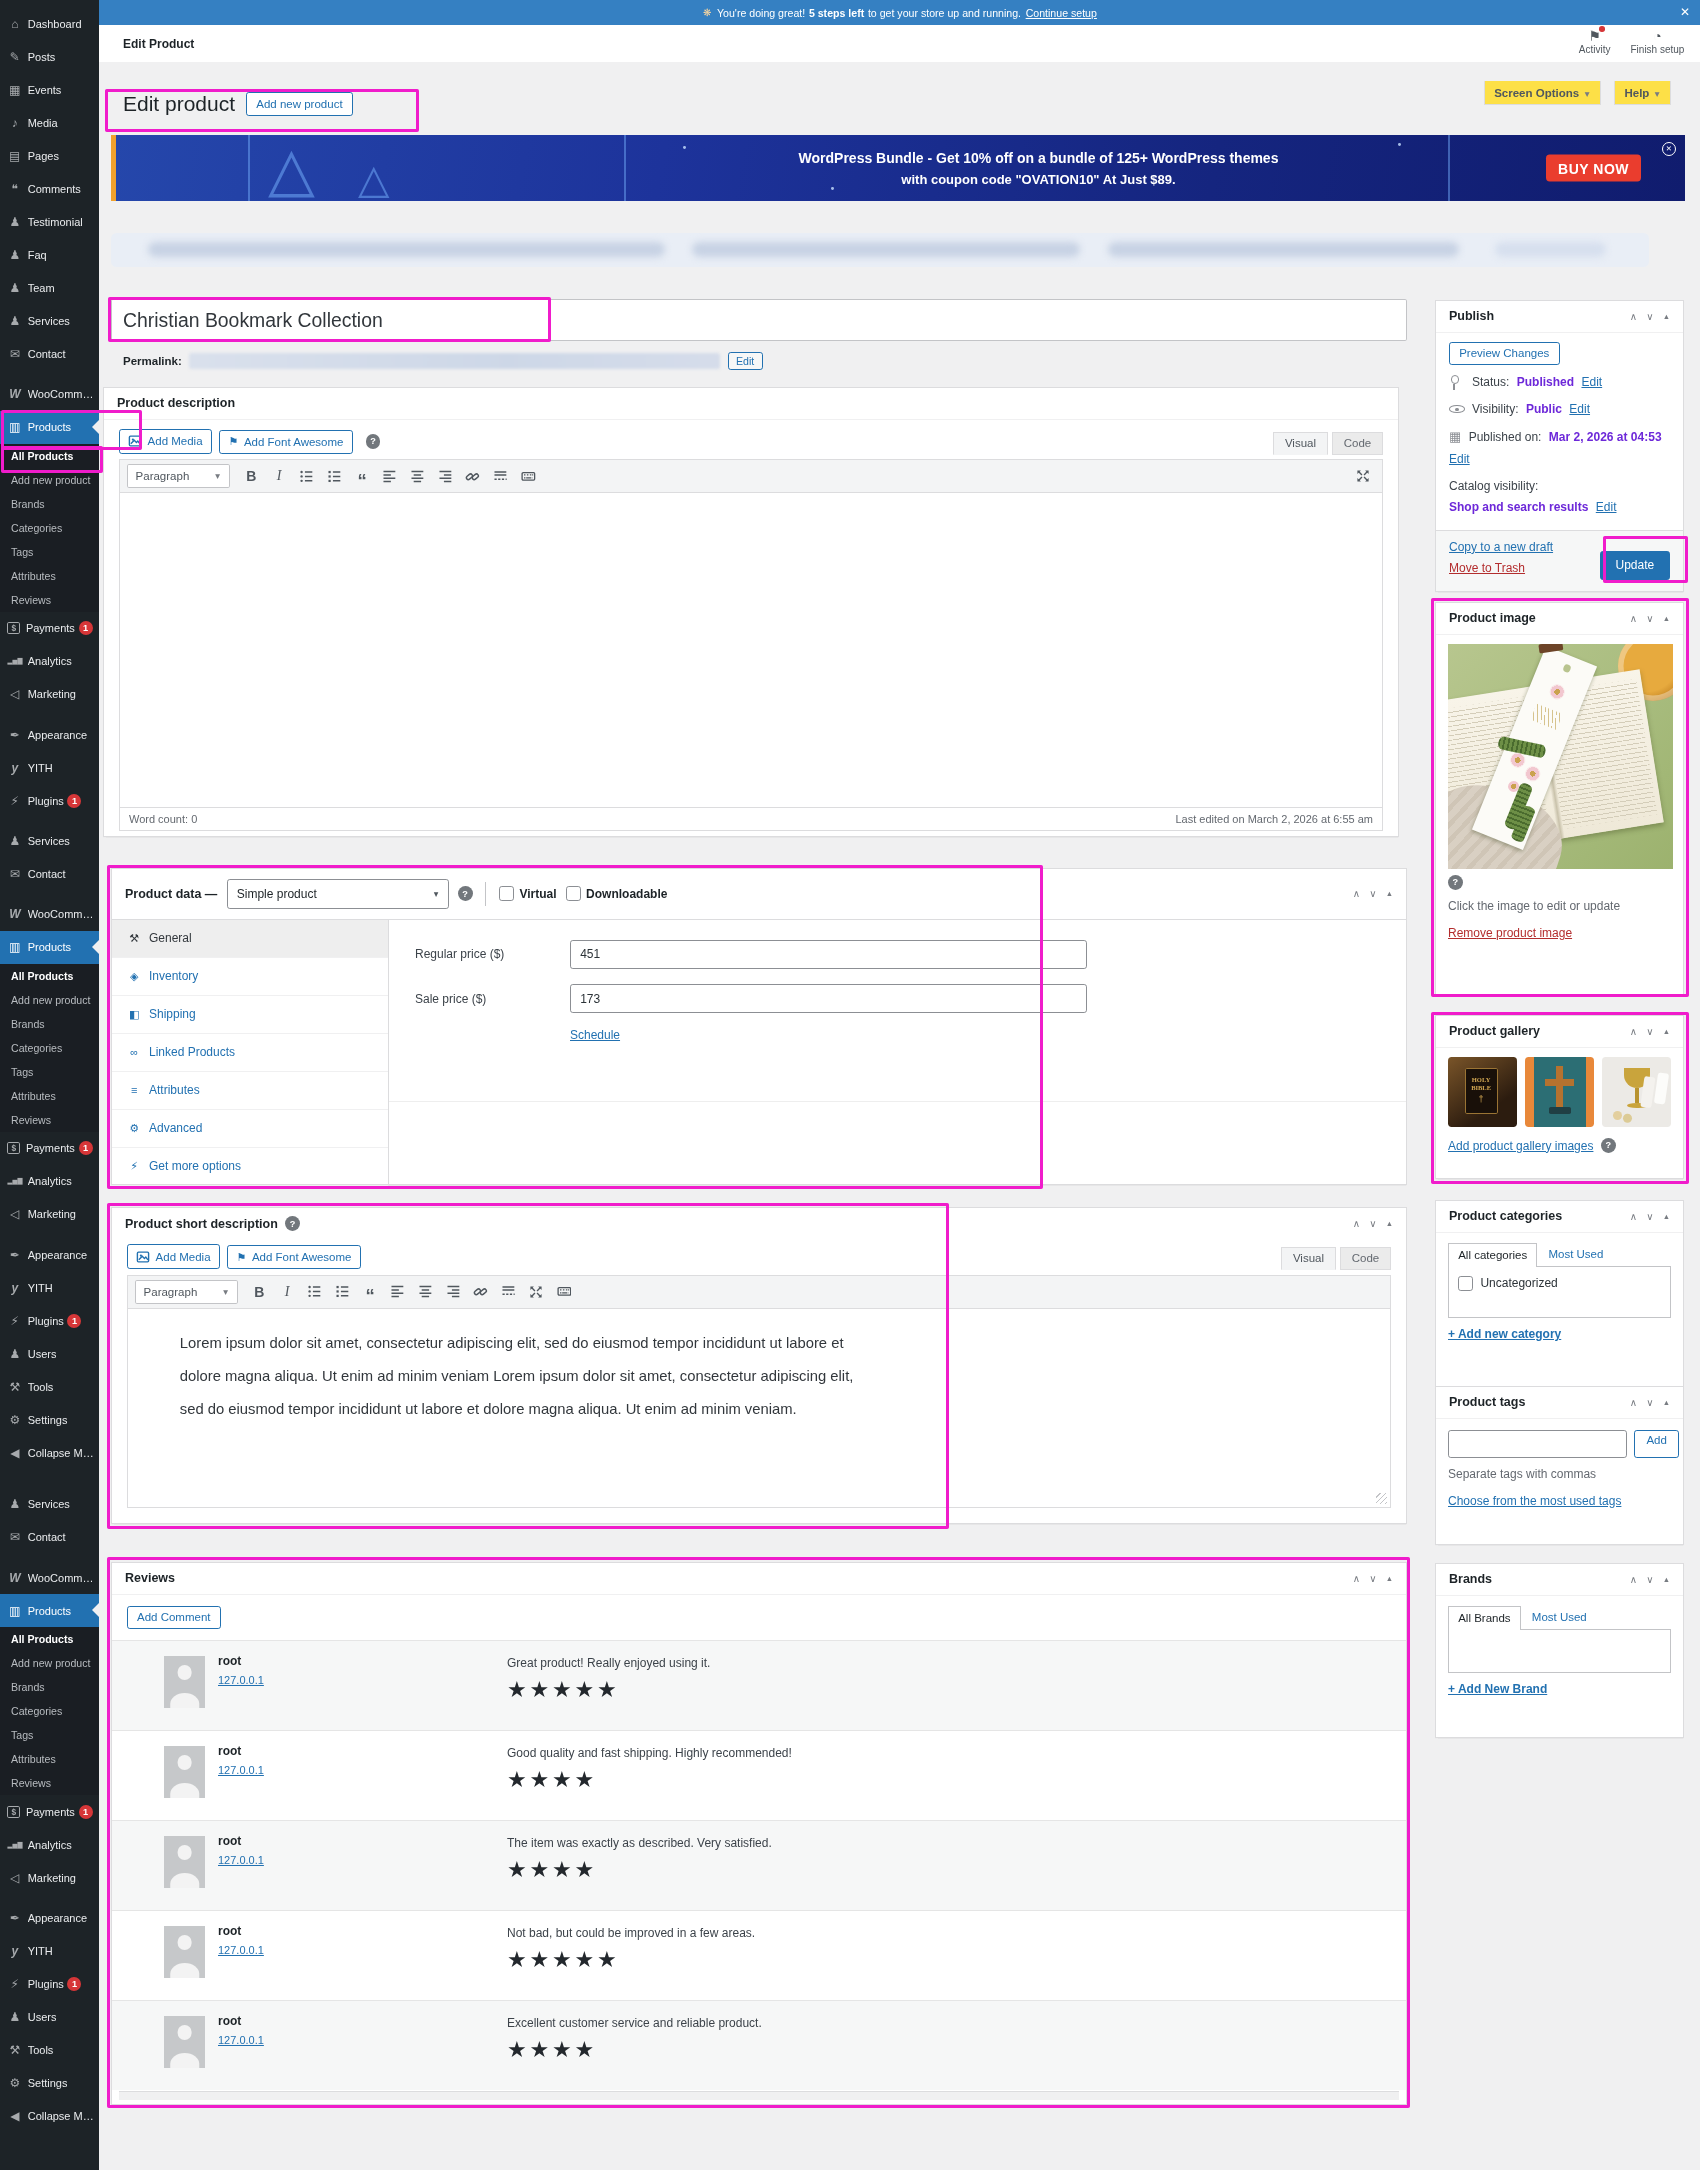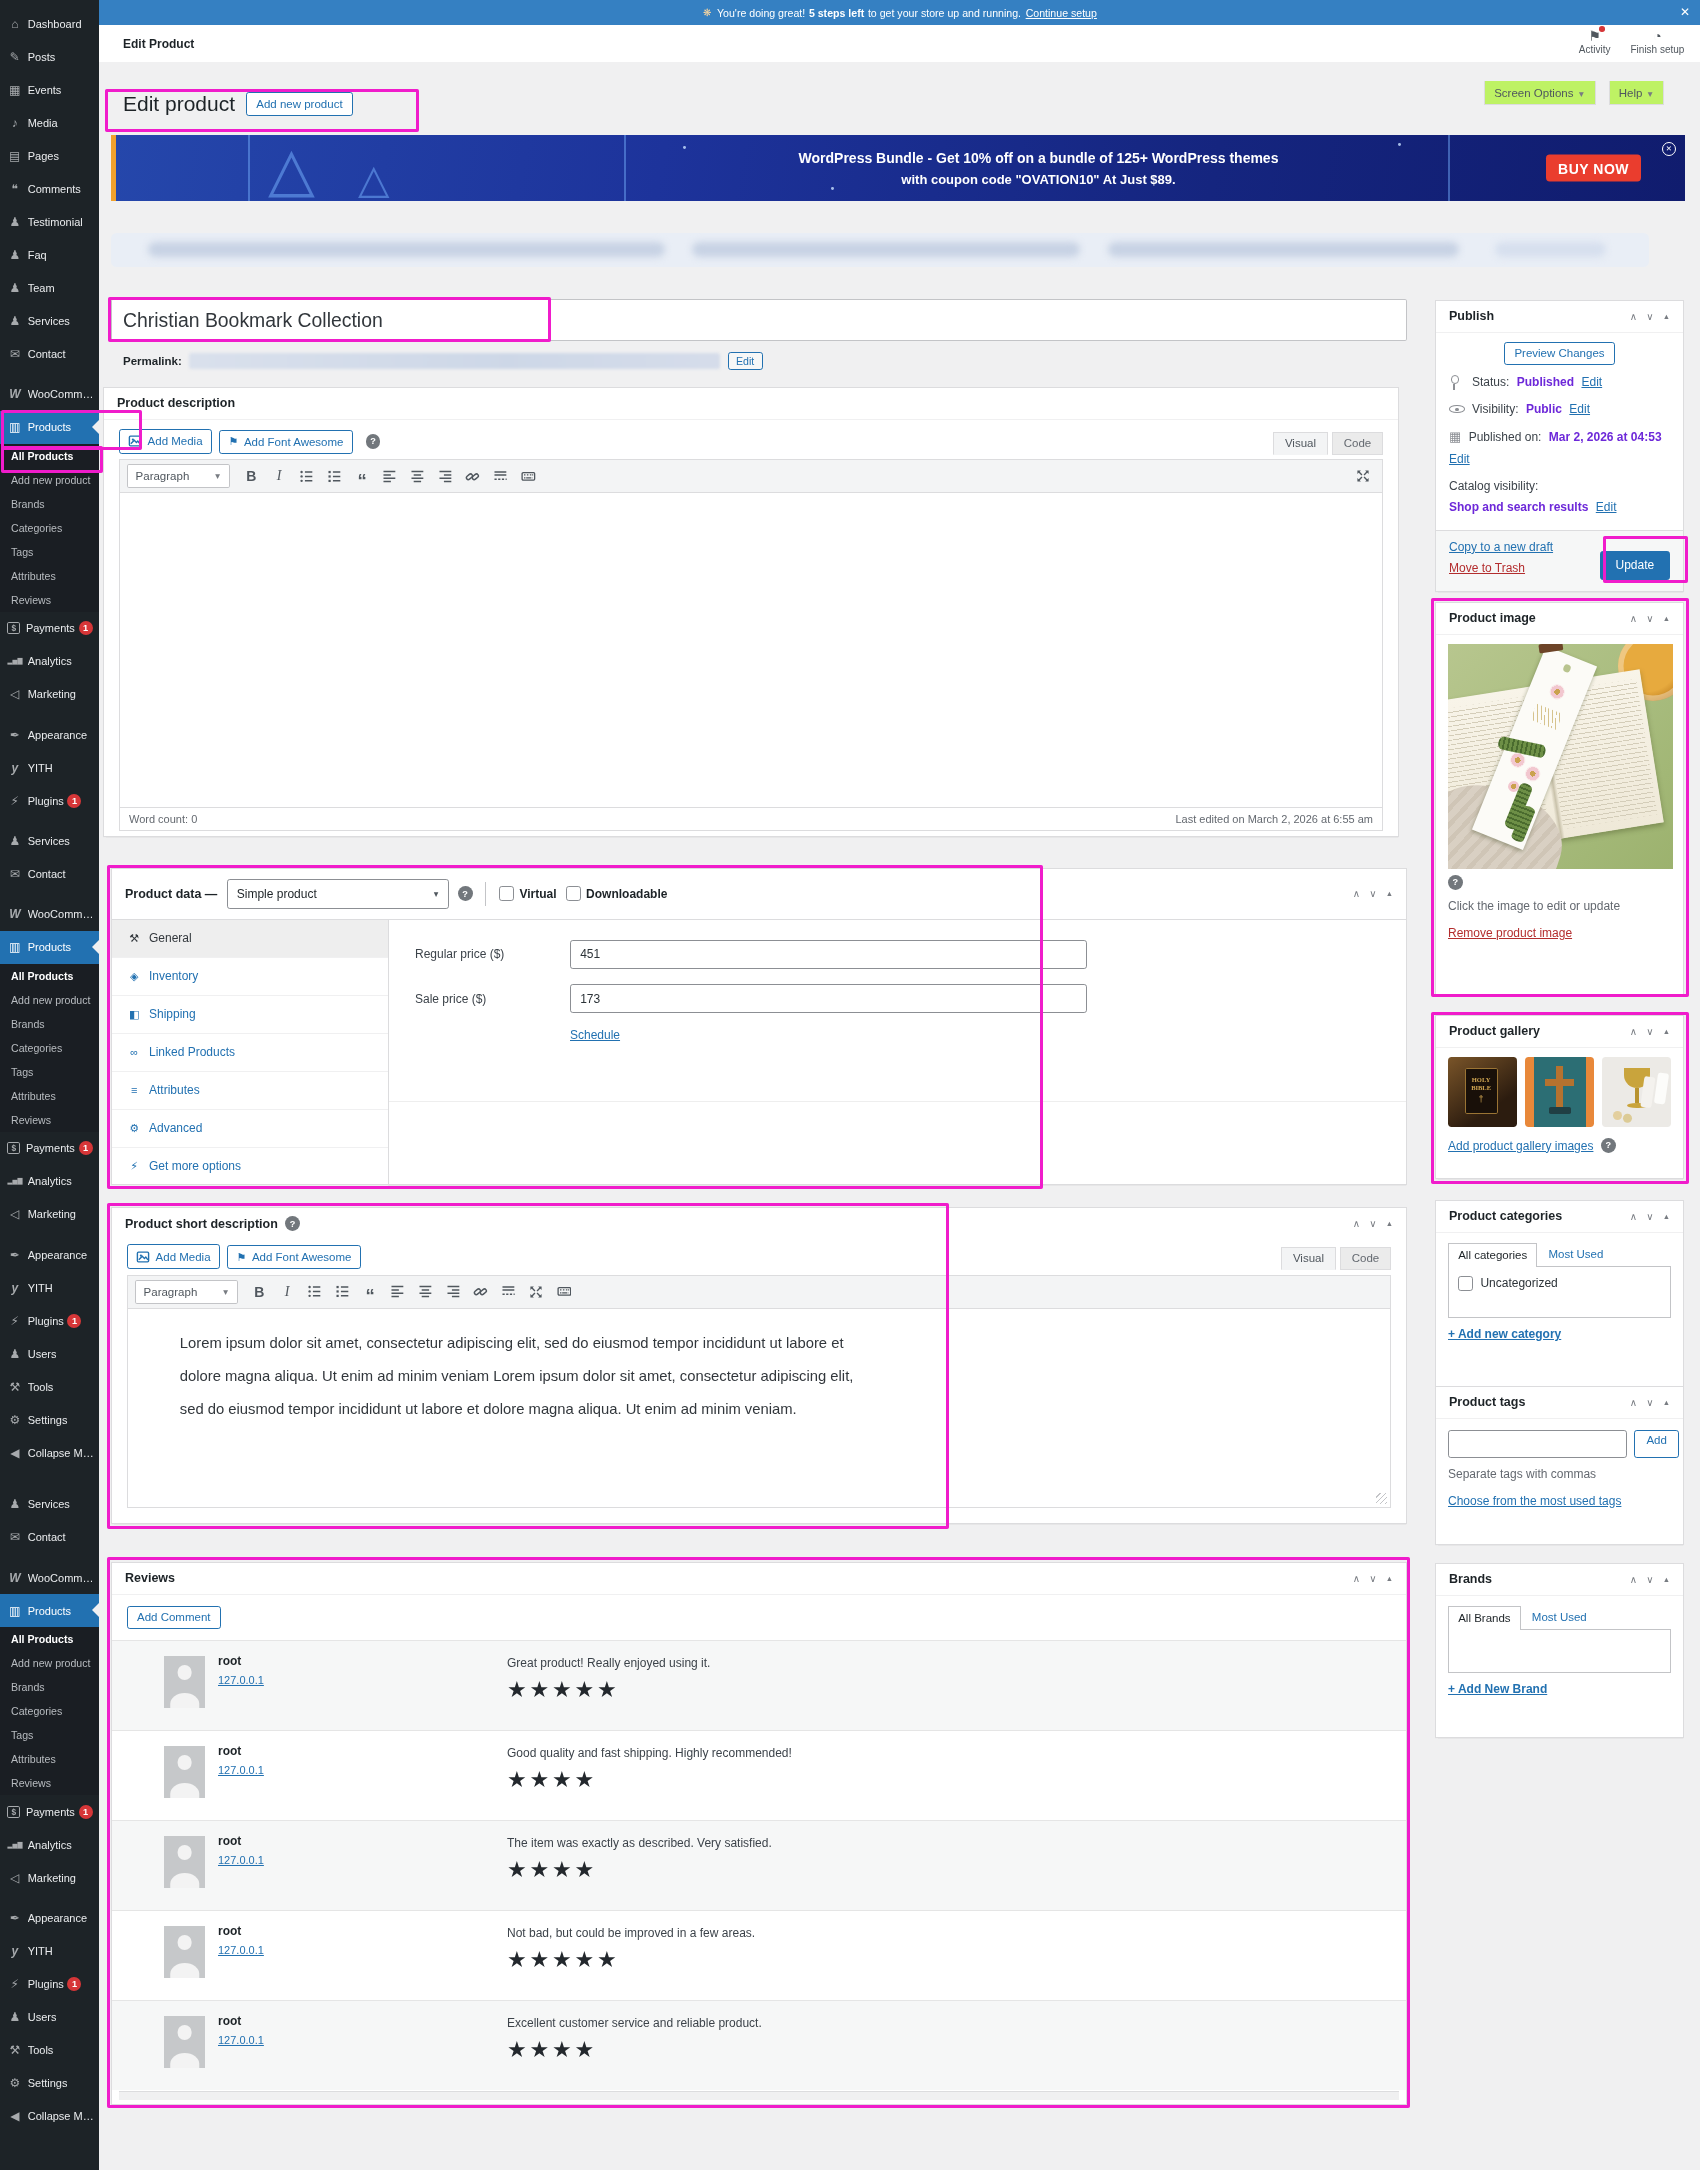--- a/index.html
+++ b/index.html
@@ -43,22 +43,22 @@
   .ah-item { display:flex; flex-direction:column; align-items:center; color:#50575e; font-size:10px; cursor:pointer; }
   .ah-ico { font-size:14px; height:16.6px; position:relative; }
   .ah-ico.flag::after { content:""; position:absolute; right:-3.7px; top:-1.8px; width:5.5px; height:5.5px; border-radius:50%; background:#d63638; }
 
   
   .heading-row { position:absolute; left:123px; top:92px; display:flex; align-items:center; gap:11px; z-index:2; }
   .heading-row h1 { font-size:21px; font-weight:400; color:#1d2327; }
   .btn-outline { display:inline-block; background:#fff; border:0.9px solid #2271b1; color:#2271b1; border-radius:2.8px;
                  padding:4.6px 9.2px; font-size:11.5px; cursor:pointer; white-space:nowrap; }
   .screen-help { position:absolute; left:1484px; top:81px; display:flex; gap:13px; z-index:2; }
-  .sh-tab { background:#bef264; border:0.9px solid #dcdcde; border-top:none; color:#50575e; font-size:11.5px;
-            padding:5.5px 9.2px; cursor:pointer; }
+  .sh-tab { background:#fde047; border:0.9px solid #dcdcde; border-top:none; color:#50575e; font-size:11.5px;
+            padding:5.5px 9.2px; cursor:pointer;font-weight:bold; }
   .sh-tab .caret { font-size:8.3px; color:#787c82; margin-left:3.7px; }
 
   
   .promo { position:absolute; left:111px; top:135px; width:1574px; height:66px; overflow:hidden;
            background:linear-gradient(100deg,#2547ab 0%,#1d339b 35%,#15257f 70%,#101c6e 100%); z-index:2; }
   .promo::before { content:""; position:absolute; left:0; top:0; bottom:0; width:4.6px; background:#f0a12c; }
   .p-line { position:absolute; top:0; bottom:0; width:1.8px; background:rgba(120,180,255,.45); }
   .p-tri { position:absolute; color:rgba(120,180,255,.5); font-weight:bold; }
   .p-dot { position:absolute; width:2.8px; height:2.8px; border-radius:50%; background:rgba(200,225,255,.8); }
   .p-text { position:absolute; left:517px; width:821px; top:50%; transform:translateY(-50%); text-align:center;
@@ -160,21 +160,21 @@
                    border-radius:50% 50% 0 0; background:#f3f3f3; }
   .r-meta { margin-left:54px; }
   .r-author { font-weight:bold; font-size:12px; margin-bottom:5.5px; }
   .r-ip { font-size:11px; }
   .r-main { position:absolute; left:395px; top:14.8px; right:22px; }
   .r-text { font-size:12px; color:#3c434a; margin-bottom:9.2px; }
   .r-stars { font-size:22px; letter-spacing:2.8px; color:#23282d; line-height:22px; }
   .reviews-footer { position:absolute; left:7.4px; right:7.4px; bottom:3.7px; height:9.2px; background:#f0f0f1; border-top:0.9px solid #dcdcde; }
 
   
-  .side-btn-row { padding:9.2px 13px 3.7px; display:flex; justify-content:center; }
+  .side-btn-row { padding:9.2px 13px 3.7px; display:flex; justify-content:flex-start; }
   .pub-row { display:flex; align-items:center; gap:7.4px; padding:6.5px 13px; font-size:12px; color:#3c434a; flex-wrap:wrap; }
   .pub-row b { color:#6d28d9; }
   .icon-pin { display:inline-block; width:8.3px; height:8.3px; border:1.8px solid #8c8f94; border-radius:50%; position:relative; margin:0 5.5px 5.5px 1.8px; }
   .icon-pin::after { content:""; position:absolute; left:1.4px; top:7.4px; width:1.8px; height:6.5px; background:#8c8f94; }
   .icon-eye { display:inline-block; width:15.7px; height:13px; position:relative; }
   .icon-eye::before { content:""; position:absolute; inset:2.8px 0; border:1.5px solid #8c8f94; border-radius:50%; }
   .icon-eye::after { content:""; position:absolute; left:6px; top:5px; width:3.7px; height:3.7px; border-radius:50%; background:#8c8f94; }
   .icon-cal { color:#8c8f94; font-size:13px; }
   .pub-footer { margin-top:9.2px; border-top:0.9px solid #dcdcde; background:#f6f7f7; padding:9.2px 13px; position:relative; height:61px; }
   .pub-footer a { display:block; font-size:12px; margin-bottom:7.4px; }

